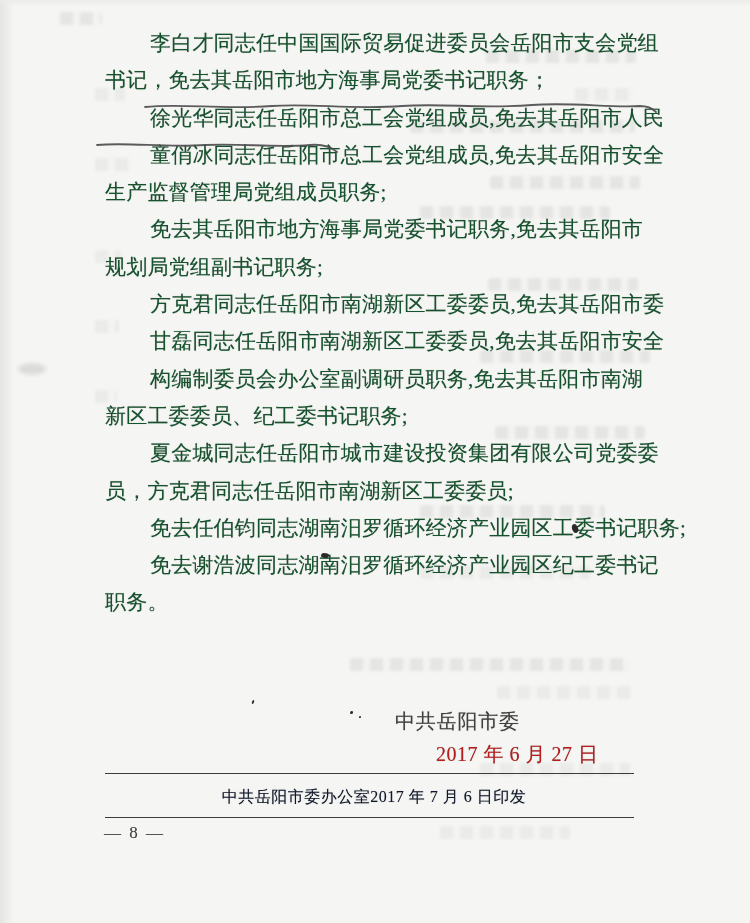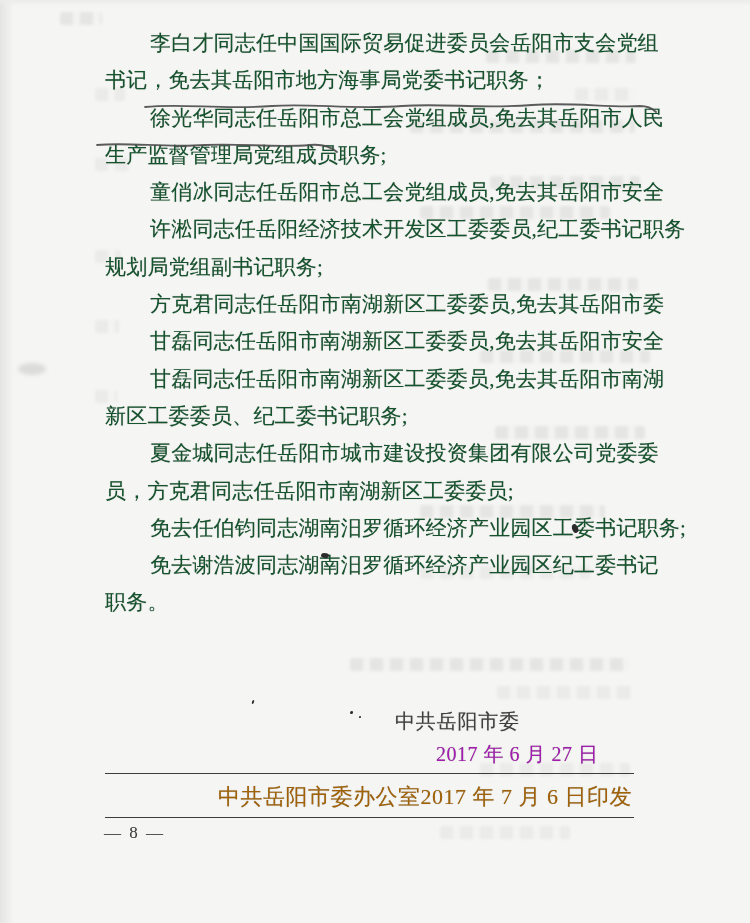--- a/index.html
+++ b/index.html
@@ -44,35 +44,35 @@
     opacity: 0.9;
   }
   
   .signature {
     position: absolute; top: 708px; left: 395px;
     font-size: 20px; letter-spacing: 0.8px; color: #3f3f3f;
     text-shadow: 0 0 0.8px rgba(90,90,90,0.55);
   }
   .signature-date {
     position: absolute; top: 741px; left: 436px;
-    font-size: 20px; letter-spacing: 0.5px; color: #a21caf;
+    font-size: 20px; letter-spacing: 0.5px; color: #b91c1c;
     text-shadow: 0 0 0.8px rgba(90,90,90,0.55);
   }
   
   .footer-rule {
     position: absolute; left: 105px; width: 529px; height: 0;
     border-top: 1.7px solid #3c3c3c;
   }
   .footer-rule.top { top: 773px; }
   .footer-rule.bottom { top: 817px; }
   .footer-row {
     position: absolute; top: 784px; left: 105px; width: 529px; height: 26px;
-    display: flex; justify-content: flex-end; align-items: center;
+    display: flex; justify-content: center; align-items: center;
     padding: 0 2px 0 11px; box-sizing: border-box;
-    color: #a16207; font-size: 22px; letter-spacing: 0.5px;
+    color: #0f172a; font-size: 16px; letter-spacing: 0.5px;
     text-shadow: 0 0 0.8px rgba(90,90,90,0.5);
   }
   .page-num {
     position: absolute; top: 823px; left: 104px;
     font-size: 17px; letter-spacing: 2px; color: #444;
     text-shadow: 0 0 0.6px rgba(90,90,90,0.5);
   }
   
   .smudge {
     position: absolute; height: 13px; border-radius: 3px;
@@ -115,27 +115,27 @@
   <div class="smudge soft" style="left:420px; top:566px; width:170px;"></div>
   <div class="smudge" style="left:350px; top:658px; width:280px;"></div>
   <div class="smudge soft" style="left:497px; top:686px; width:135px;"></div>
   <div class="smudge soft" style="left:480px; top:763px; width:150px;"></div>
   <div class="smudge soft" style="left:440px; top:826px; width:130px;"></div>
 
   <div id="body-text">
       <div class="line indent">李白才同志任中国国际贸易促进委员会岳阳市支会党组</div>
       <div class="line">书记，免去其岳阳市地方海事局党委书记职务；</div>
       <div class="line indent">徐光华同志任岳阳市总工会党组成员,免去其岳阳市人民</div>
+      <div class="line indent">童俏冰同志任岳阳市总工会党组成员,免去其岳阳市安全</div>
       <div class="line">生产监督管理局党组成员职务;</div>
-      <div class="line indent">童俏冰同志任岳阳市总工会党组成员,免去其岳阳市安全</div>
-      <div class="line indent">许淞同志任岳阳经济技术开发区工委委员,纪工委书记职务</div>
+      <div class="line indent">免去其岳阳市地方海事局党委书记职务,免去其岳阳市</div>
       <div class="line">规划局党组副书记职务;</div>
       <div class="line indent">方克君同志任岳阳市南湖新区工委委员,免去其岳阳市委</div>
       <div class="line indent">甘磊同志任岳阳市南湖新区工委委员,免去其岳阳市安全</div>
-      <div class="line indent">甘磊同志任岳阳市南湖新区工委委员,免去其岳阳市南湖</div>
+      <div class="line indent">构编制委员会办公室副调研员职务,免去其岳阳市南湖</div>
       <div class="line">新区工委委员、纪工委书记职务;</div>
       <div class="line indent">夏金城同志任岳阳市城市建设投资集团有限公司党委委</div>
       <div class="line">员，方克君同志任岳阳市南湖新区工委委员;</div>
       <div class="line indent">免去任伯钧同志湖南汨罗循环经济产业园区工委书记职务;</div>
       <div class="line indent">免去谢浩波同志湖南汨罗循环经济产业园区纪工委书记</div>
       <div class="line">职务。</div>
     </div>
 
   <svg class="underline-svg" style="left:142px; top:100px;" width="518" height="16" viewBox="0 0 518 16">
     <path d="M3,7 C40,3 80,10 130,6 C170,3 210,10 260,6 C300,3 340,9 390,5 C430,2 468,8 498,6 C506,6 511,9 514,12"></path>

